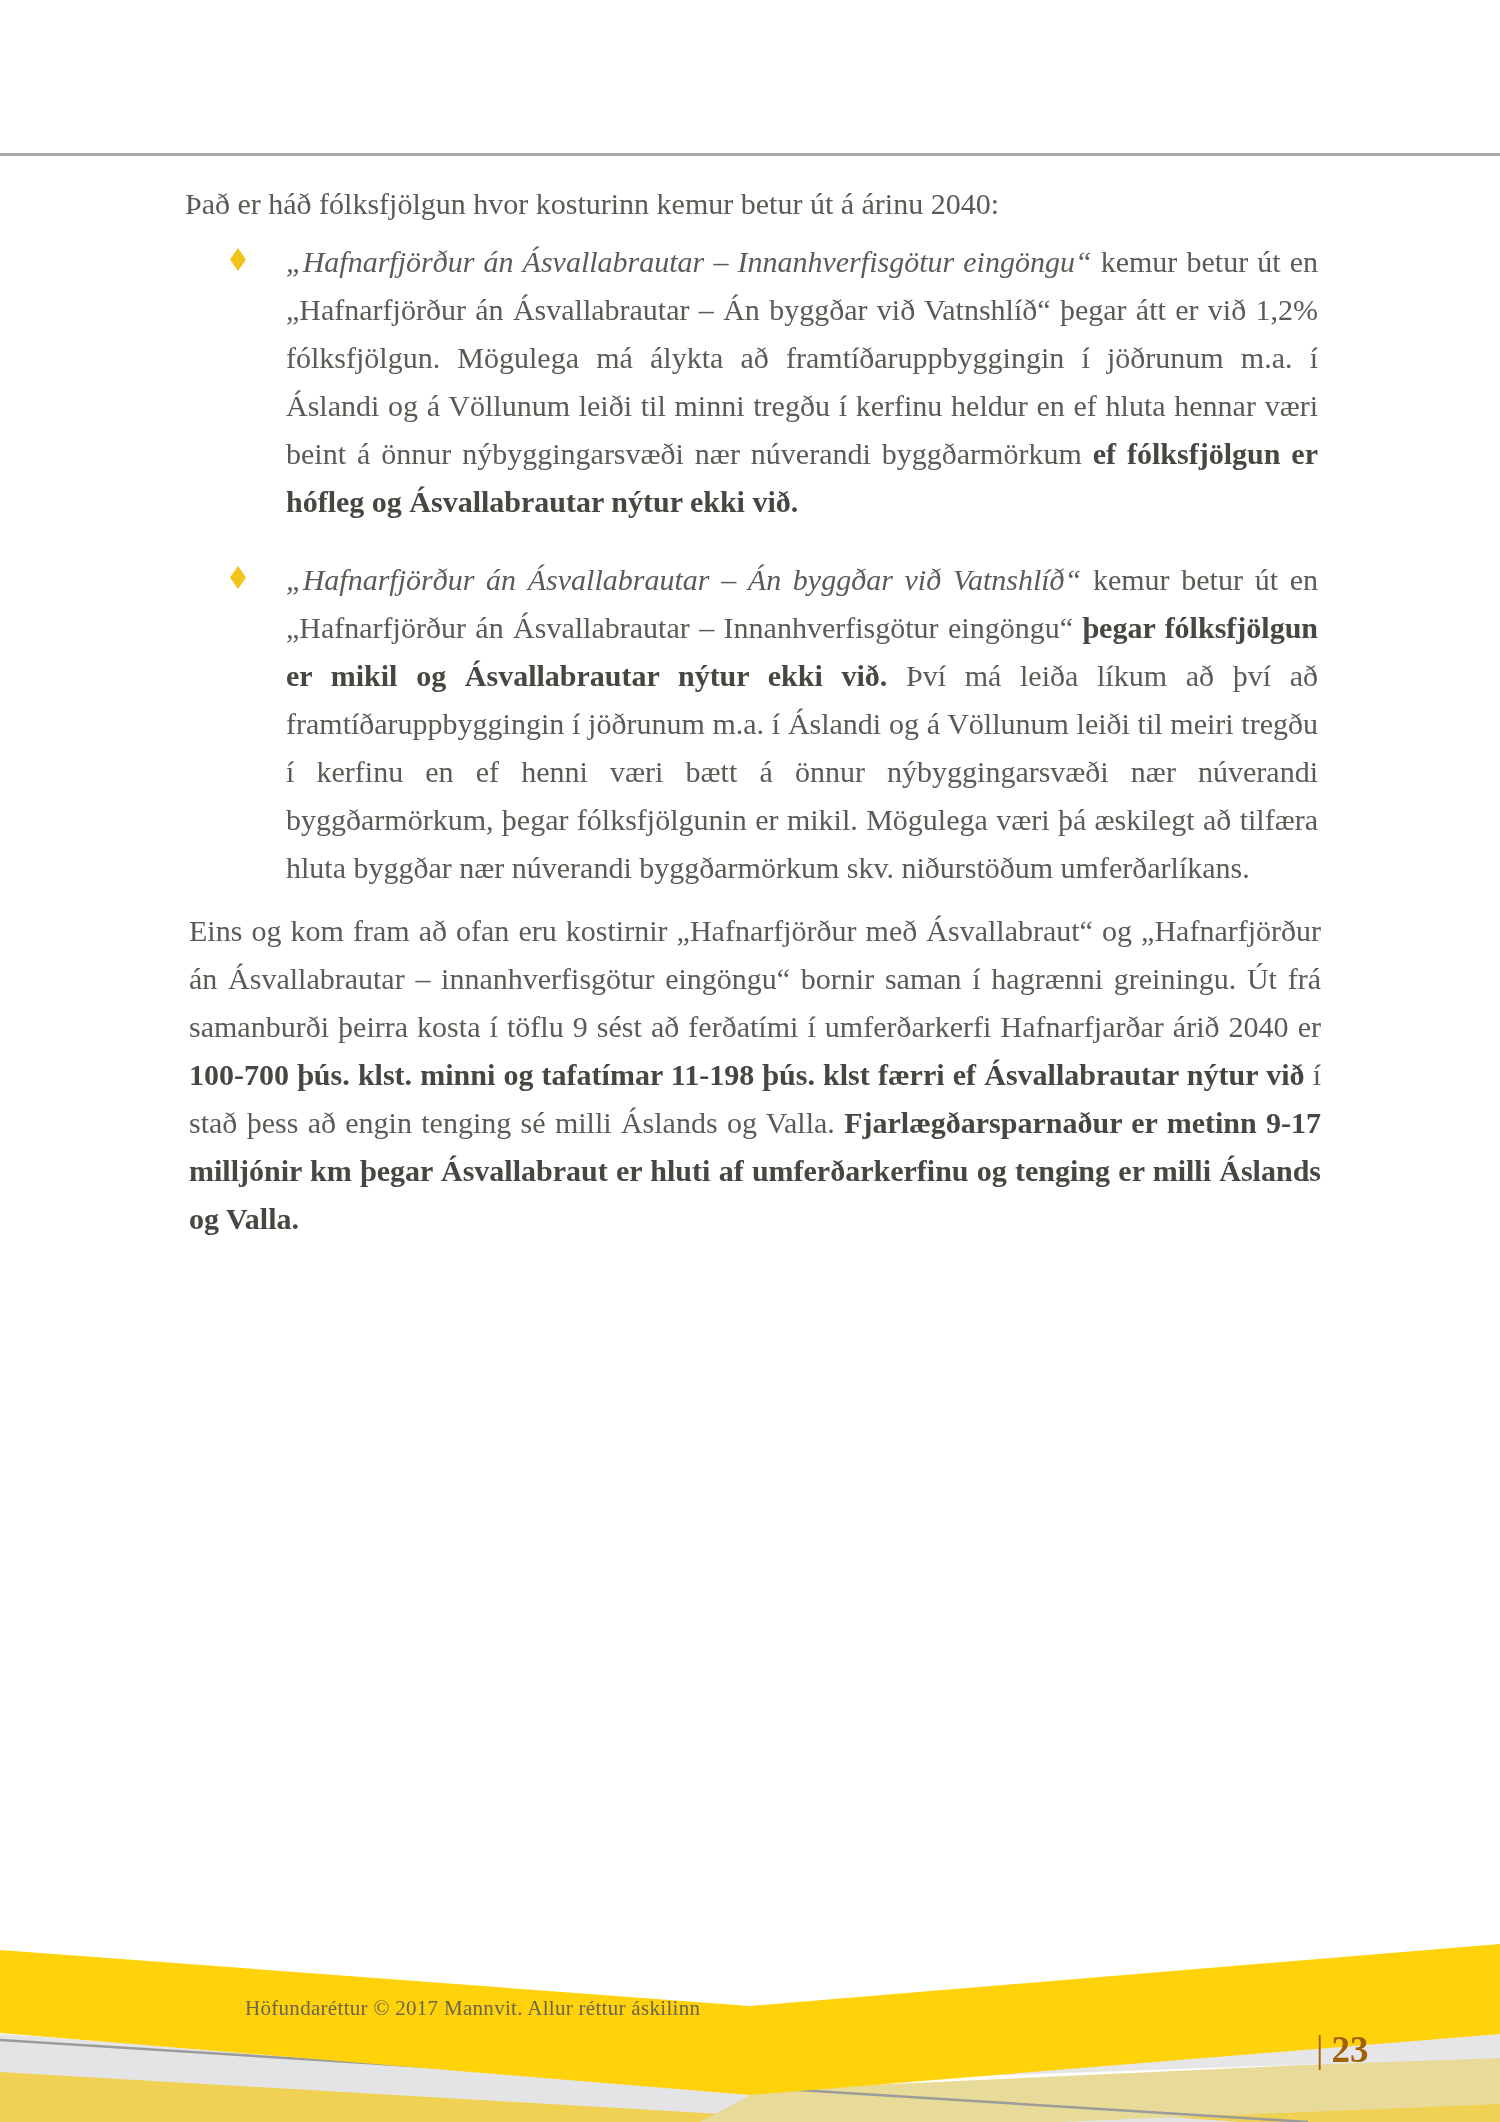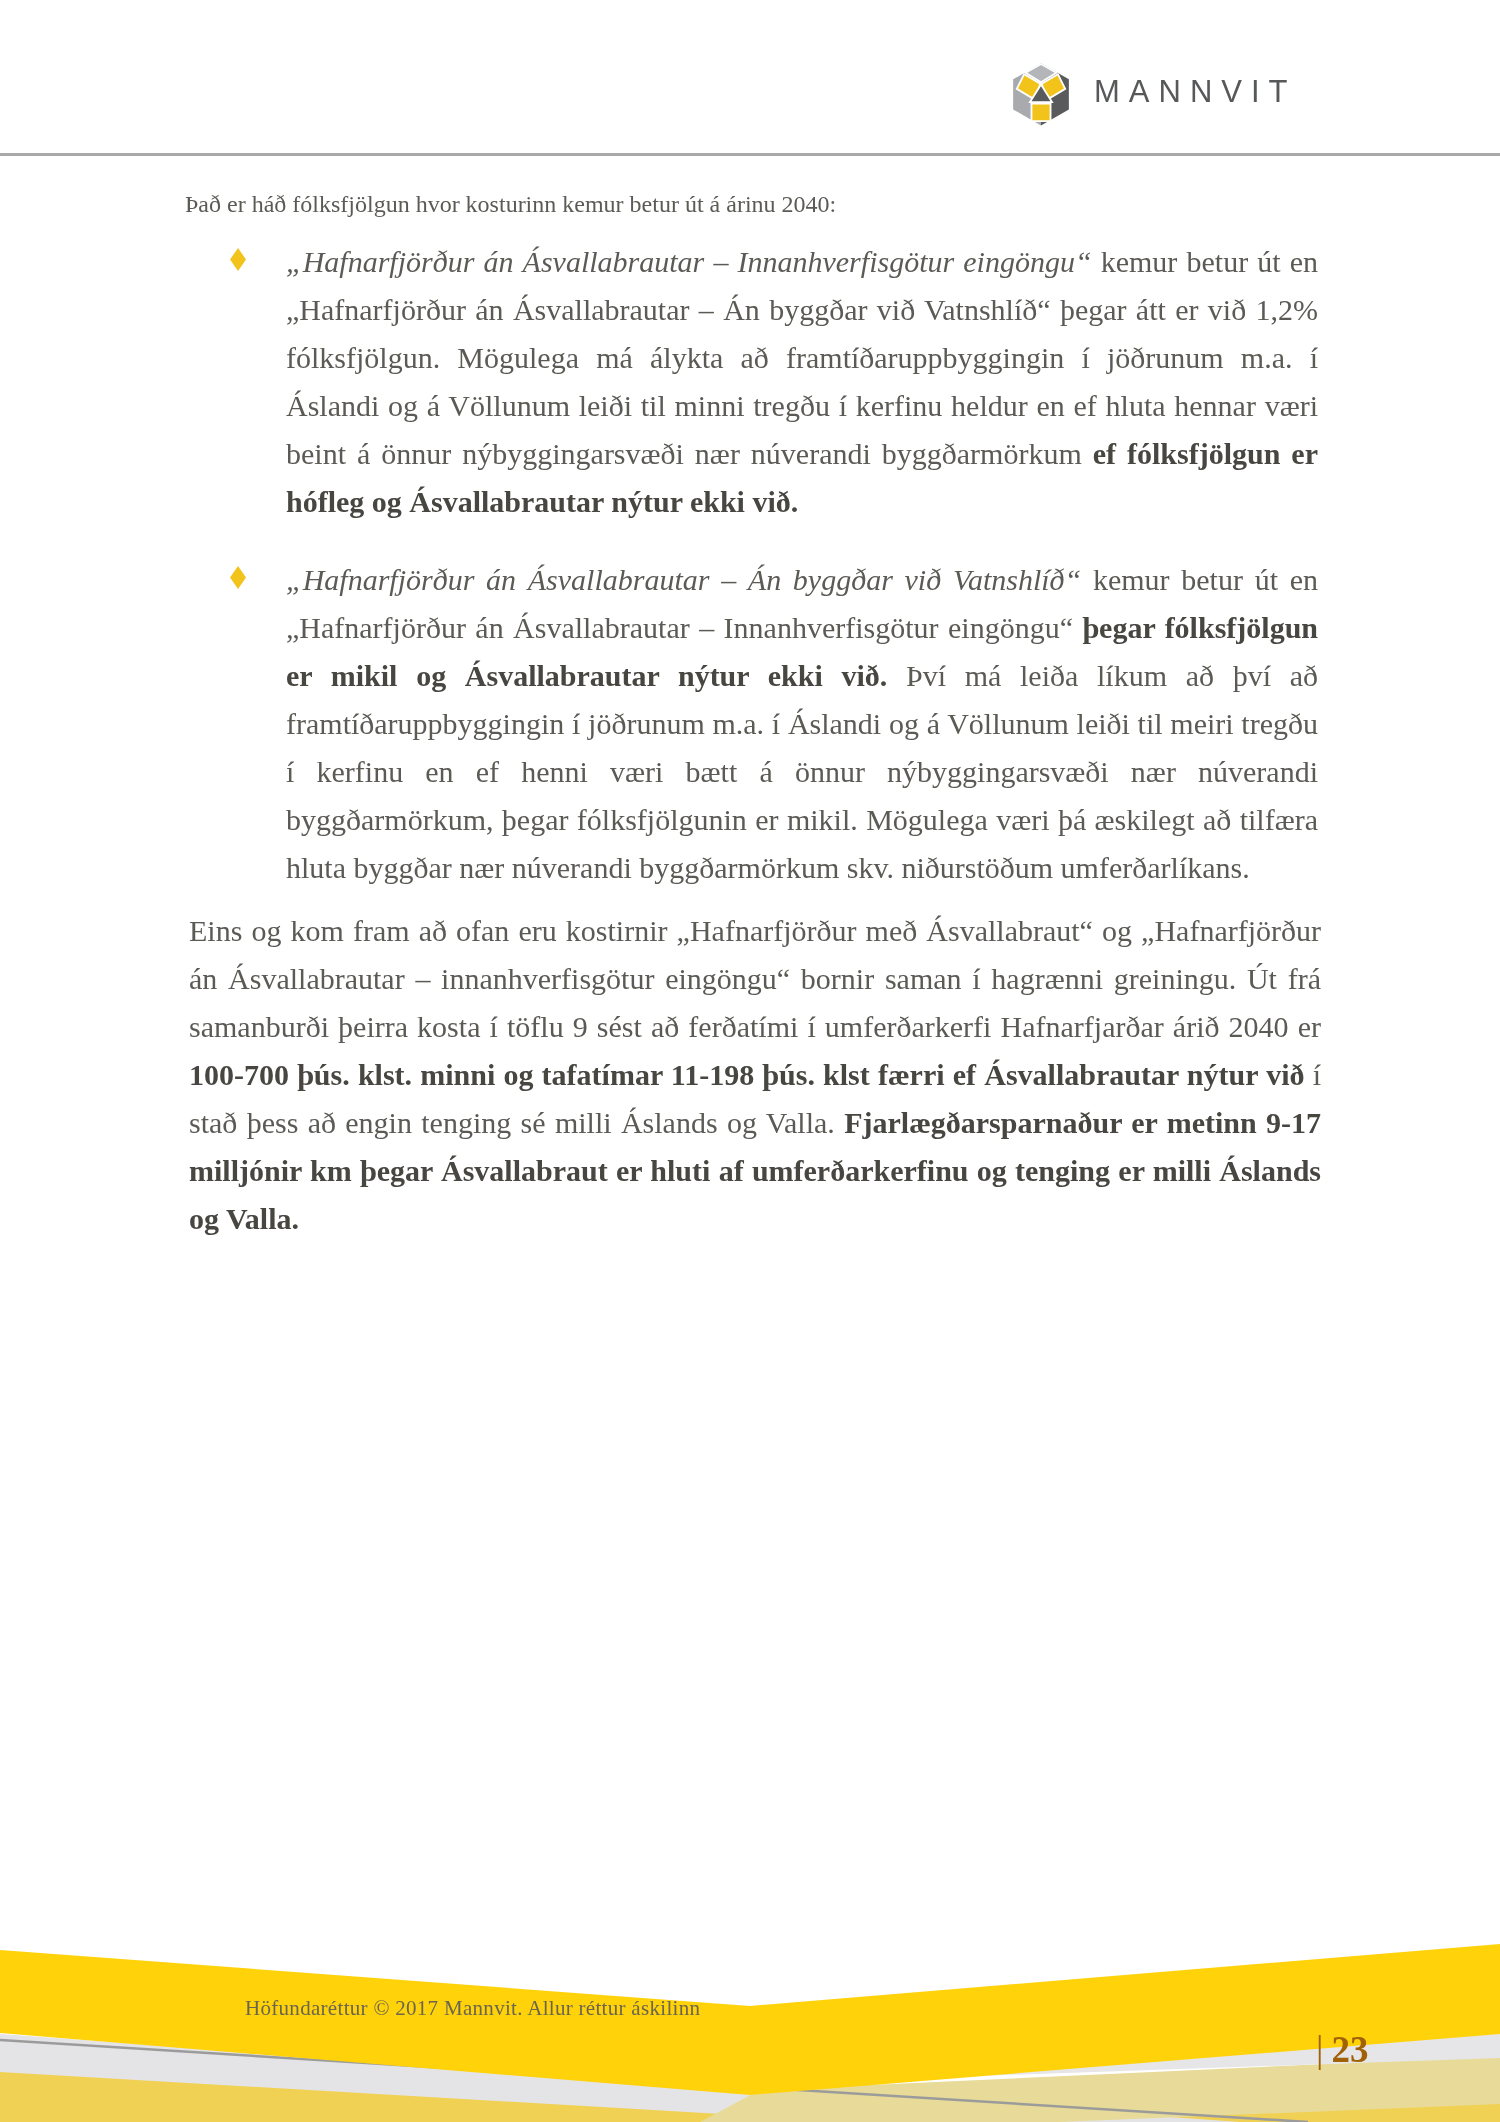--- a/index.html
+++ b/index.html
@@ -27,21 +27,21 @@
     transform:translateY(-2px);
   }
   .header-rule {
     position:absolute; top:153px; left:0;
     width:1500px; height:3px; background:#a9a9a9;
   }
 
   
   .intro {
     position:absolute; left:185px; top:182px; width:1135px;
-    margin:0; font-size:24px; line-height:44px;
+    margin:0; font-size:30px; line-height:44px;
   }
   .bullet { position:absolute; left:228px; width:1090px; }
   .bullet-1 { top:238px; }
   .bullet-2 { top:556px; }
   .diamond {
     position:absolute; left:2px; top:10px;
     width:16px; height:23px;
     background:#f2c31b;
     clip-path:polygon(50% 0, 100% 50%, 50% 100%, 0 50%);
   }
@@ -69,38 +69,20 @@
     position:absolute; left:1316px; top:1984px;
     font-size:37px; color:#a16207; font-weight:bold;margin-top:44px;
   }
   .footer-pageno .sep { font-weight:normal; margin-right:8px; }
 </style>
 </head>
 <body>
 
 <div class="page">
 
-  <div class="logo-wrap">
-    <svg class="logo-cube" viewBox="0 0 90 90" aria-hidden="true">
-
-      <polygon points="45,3 45,88 7,66 7,25" fill="#a8aaad"></polygon>
-      <polygon points="45,3 83,25 83,66 45,88" fill="#595a5c"></polygon>
-
-      <polygon points="45,4 66,16 45,29 24,16" fill="#b3b5b8" stroke="#ffffff" stroke-width="2.5"></polygon>
-
-      <polygon points="22,18 44,31 37,53 12,38" fill="#f2c31b" stroke="#ffffff" stroke-width="2.5"></polygon>
-
-      <polygon points="68,18 78,38 53,53 46,31" fill="#f2c31b" stroke="#ffffff" stroke-width="2.5"></polygon>
-
-      <polygon points="45,32 60,56 30,56" fill="#595a5c" stroke="#ffffff" stroke-width="2.5"></polygon>
-
-      <polygon points="32,58 58,58 58,82 32,82" fill="#f2c31b" stroke="#ffffff" stroke-width="2.5"></polygon>
-    </svg>
-    <span class="logo-text">MANNVIT</span>
-  </div>
   <div class="header-rule"></div>
 
   <p class="intro">Það er háð fólksfjölgun hvor kosturinn kemur betur út á árinu 2040:</p>
 
   <div class="bullet bullet-1">
     <span class="diamond"></span>
     <div class="bullet-text"><span class="run-italic">„Hafnarfjörður án Ásvallabrautar – Innanhverfisgötur eingöngu“</span><span> kemur betur út en „Hafnarfjörður án Ásvallabrautar – Án byggðar við Vatnshlíð“ þegar átt er við 1,2% fólksfjölgun. Mögulega má álykta að framtíðaruppbyggingin í jöðrunum m.a. í Áslandi og á Völlunum leiði til minni tregðu í kerfinu heldur en ef hluta hennar væri beint á önnur nýbyggingarsvæði nær núverandi byggðarmörkum </span><span class="run-bold">ef fólksfjölgun er hófleg og Ásvallabrautar nýtur ekki við.</span></div>
   </div>
 
   <div class="bullet bullet-2">

